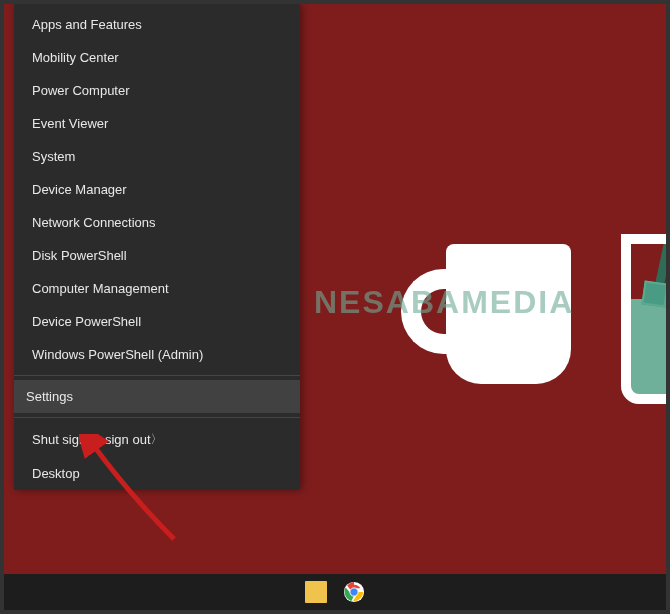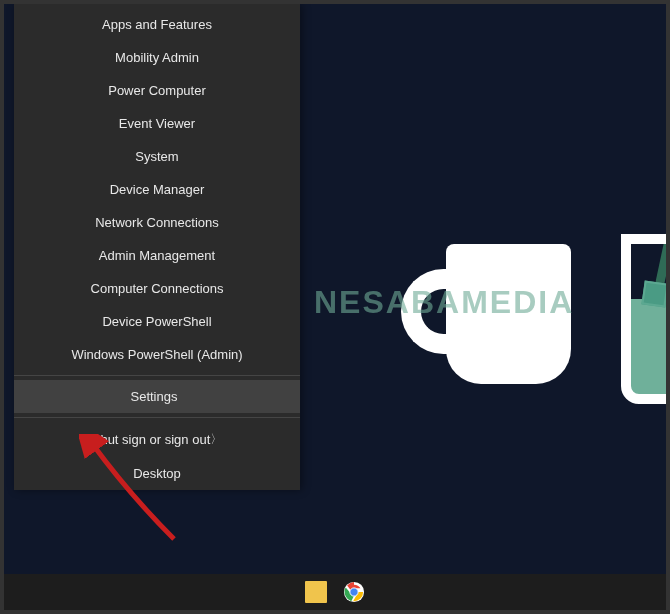--- a/index.html
+++ b/index.html
@@ -9,21 +9,21 @@
       font-family: "Segoe UI", Tahoma, sans-serif;
       font-size: 13px;
       background: #3d9179;
       position: relative;
       overflow: hidden;
       border: 4px solid #333;
     }
     .desktop {
       position: absolute;
       inset: 0;
-      background: #0f172a;
+      background: #7f1d1d;
     }
     .mug {
       position: absolute;
       right: 95px;
       top: 240px;
       width: 180px;
       height: 140px;
     }
     .mug-body {
       position: absolute;
@@ -96,21 +96,21 @@
       background: #2b2b2b;
       color: #e8e8e8;
       padding-top: 4px;
       box-shadow: 2px 0 8px rgba(0,0,0,0.4);
     }
     .menu-item {
       padding: 9px 18px;
       cursor: default;
       display: flex;
       align-items: center;
-      justify-content: center;
+      justify-content: flex-start;
     }
     .menu-item.hover {
       background: #414141;
       padding-left: 12px;
     }
     .menu-sep {
       height: 1px;
       background: #454545;
       margin: 4px 0;
     }
@@ -161,42 +161,42 @@
     </div>
   </div>
   <div class="watermark">NESABAMEDIA</div>
 </div>
 
 <div class="menu">
   <div class="menu-item">
       <span>Apps and Features</span>
     </div>
   <div class="menu-item">
-      <span>Mobility Admin</span>
+      <span>Mobility Center</span>
     </div>
   <div class="menu-item">
       <span>Power Computer</span>
     </div>
   <div class="menu-item">
       <span>Event Viewer</span>
     </div>
   <div class="menu-item">
       <span>System</span>
     </div>
   <div class="menu-item">
       <span>Device Manager</span>
     </div>
   <div class="menu-item">
       <span>Network Connections</span>
     </div>
   <div class="menu-item">
-      <span>Admin Management</span>
-    </div>
-  <div class="menu-item">
-      <span>Computer Connections</span>
+      <span>Disk PowerShell</span>
+    </div>
+  <div class="menu-item">
+      <span>Computer Management</span>
     </div>
   <div class="menu-item">
       <span>Device PowerShell</span>
     </div>
   <div class="menu-item">
       <span>Windows PowerShell (Admin)</span>
     </div>
   <div class="menu-sep"></div>
   <div class="menu-item hover">
       <span>Settings</span>

